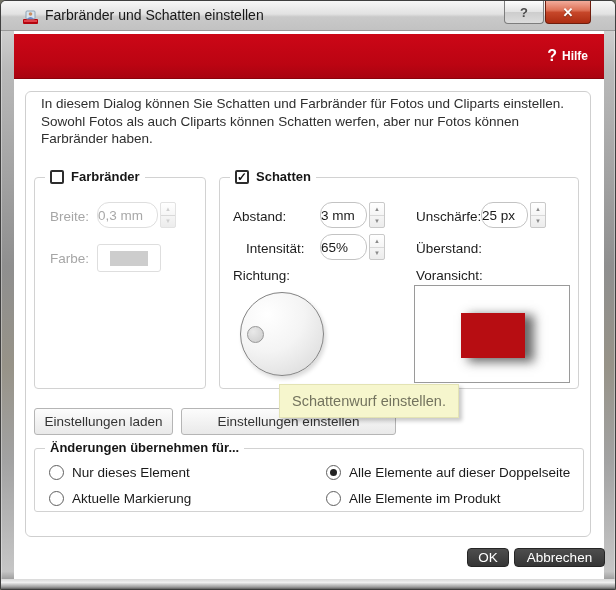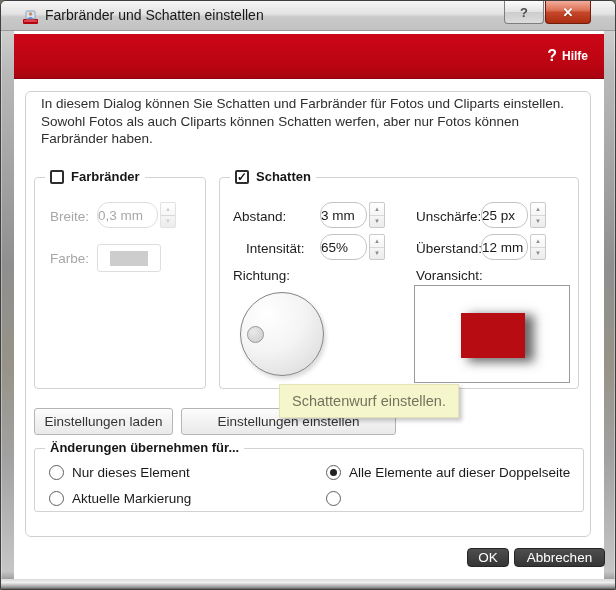--- a/index.html
+++ b/index.html
@@ -194,31 +194,20 @@
           <div class="sa">
               <span>▲</span>
             </div>
           <div class="sa">
               <span>▼</span>
             </div>
         </div>
       </div>
 
       <span class="lbl" style="left:196px;top:63px;">Überstand:</span>
-      <div class="spin" style="left:261px;top:56px;">
-        <div class="spin-box" style="width:47px;">12 mm</div>
-        <div class="spin-arrows">
-          <div class="sa">
-              <span>▲</span>
-            </div>
-          <div class="sa">
-              <span>▼</span>
-            </div>
-        </div>
-      </div>
 
       <span class="lbl" style="left:13px;top:90px;">Richtung:</span>
       <div class="dial">
         <div class="dial-knob"></div>
       </div>
 
       <span class="lbl" style="left:196px;top:90px;">Voransicht:</span>
       <div class="preview">
         <div class="preview-rect"></div>
       </div>
@@ -240,20 +229,21 @@
       <div class="opt" style="left:291px;top:16px;">
         <span class="radio on"></span>
         <span class="opt-label">Alle Elemente auf dieser Doppelseite</span>
       </div>
       <div class="opt" style="left:14px;top:42px;">
         <span class="radio"></span>
         <span class="opt-label">Aktuelle Markierung</span>
       </div>
       <div class="opt" style="left:291px;top:42px;">
         <span class="radio"></span>
+        <span class="opt-label">Alle Elemente im Produkt</span>
       </div>
     </div>
 
     <button class="btn-dark btn-ok">OK</button>
     <button class="btn-dark btn-cancel">Abbrechen</button>
   </div>
 
   <div class="bottom-shine"></div>
 </div>
 

